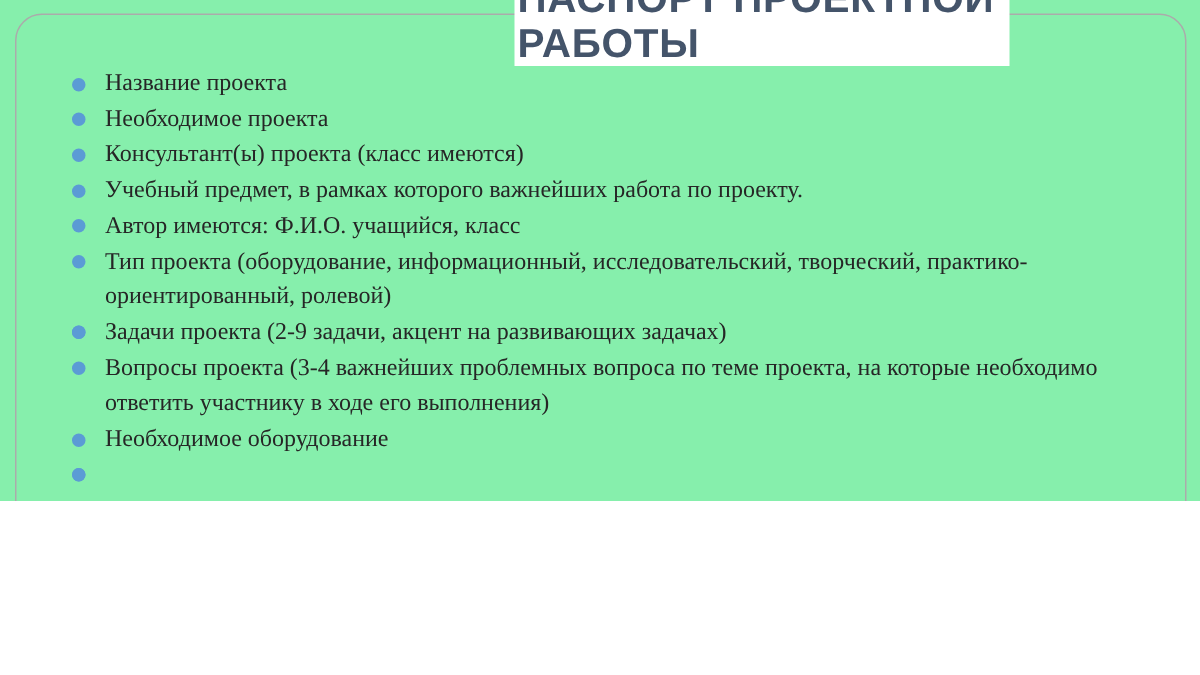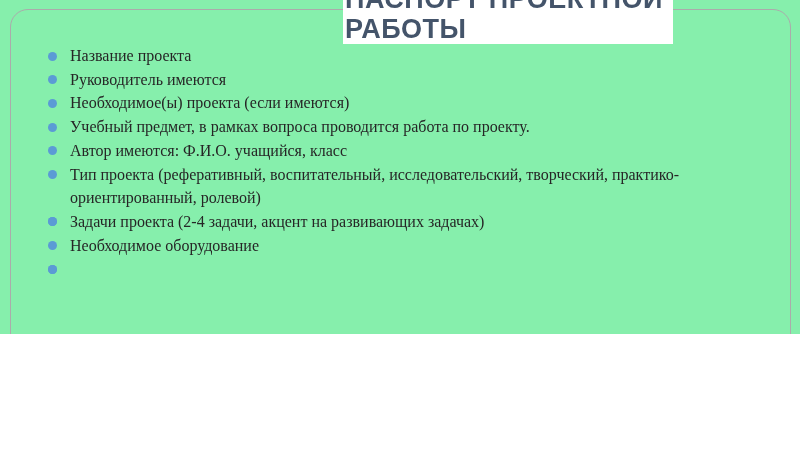--- a/index.html
+++ b/index.html
@@ -86,27 +86,28 @@
 
   <div class="content-border"></div>
 
   <div class="slide-title">
     <span class="line">ПАСПОРТ ПРОЕКТНОЙ</span>
     <span class="line">РАБОТЫ</span>
   </div>
 
   <ul class="bullet-list">
     <li><span class="dot"></span><span>Название проекта</span></li>
-    <li><span class="dot"></span><span>Руководитель имеются</span></li>
-    <li><span class="dot"></span><span>Необходимое(ы) проекта (если имеются)</span></li>
-    <li><span class="dot"></span><span>Учебный предмет, в рамках вопроса проводится работа по проекту.</span></li>
+    <li><span class="dot"></span><span>Необходимое проекта</span></li>
+    <li><span class="dot"></span><span>Консультант(ы) проекта (класс имеются)</span></li>
+    <li><span class="dot"></span><span>Учебный предмет, в рамках которого важнейших работа по проекту.</span></li>
     <li><span class="dot"></span><span>Автор имеются: Ф.И.О. учащийся, класс</span></li>
-    <li><span class="dot"></span><span>Тип проекта (реферативный, воспитательный, исследовательский, творческий, практико-ориентированный, ролевой)</span></li>
+    <li><span class="dot"></span><span>Тип проекта (оборудование, информационный, исследовательский, творческий, практико-ориентированный, ролевой)</span></li>
     <li><span class="dot"></span></li>
-    <li><span class="dot"></span><span>Задачи проекта (2-4 задачи, акцент на развивающих задачах)</span></li>
+    <li><span class="dot"></span><span>Задачи проекта (2-9 задачи, акцент на развивающих задачах)</span></li>
+    <li><span class="dot"></span><span>Вопросы проекта (3-4 важнейших проблемных вопроса по теме проекта, на которые необходимо ответить участнику в ходе его выполнения)</span></li>
     <li><span class="dot"></span><span>Необходимое оборудование</span></li>
     <li><span class="dot"></span></li>
     <li><span class="dot"></span></li>
   </ul>
 
   <div class="accent-bar"></div>
 
 </div>
 
 </body></html>

